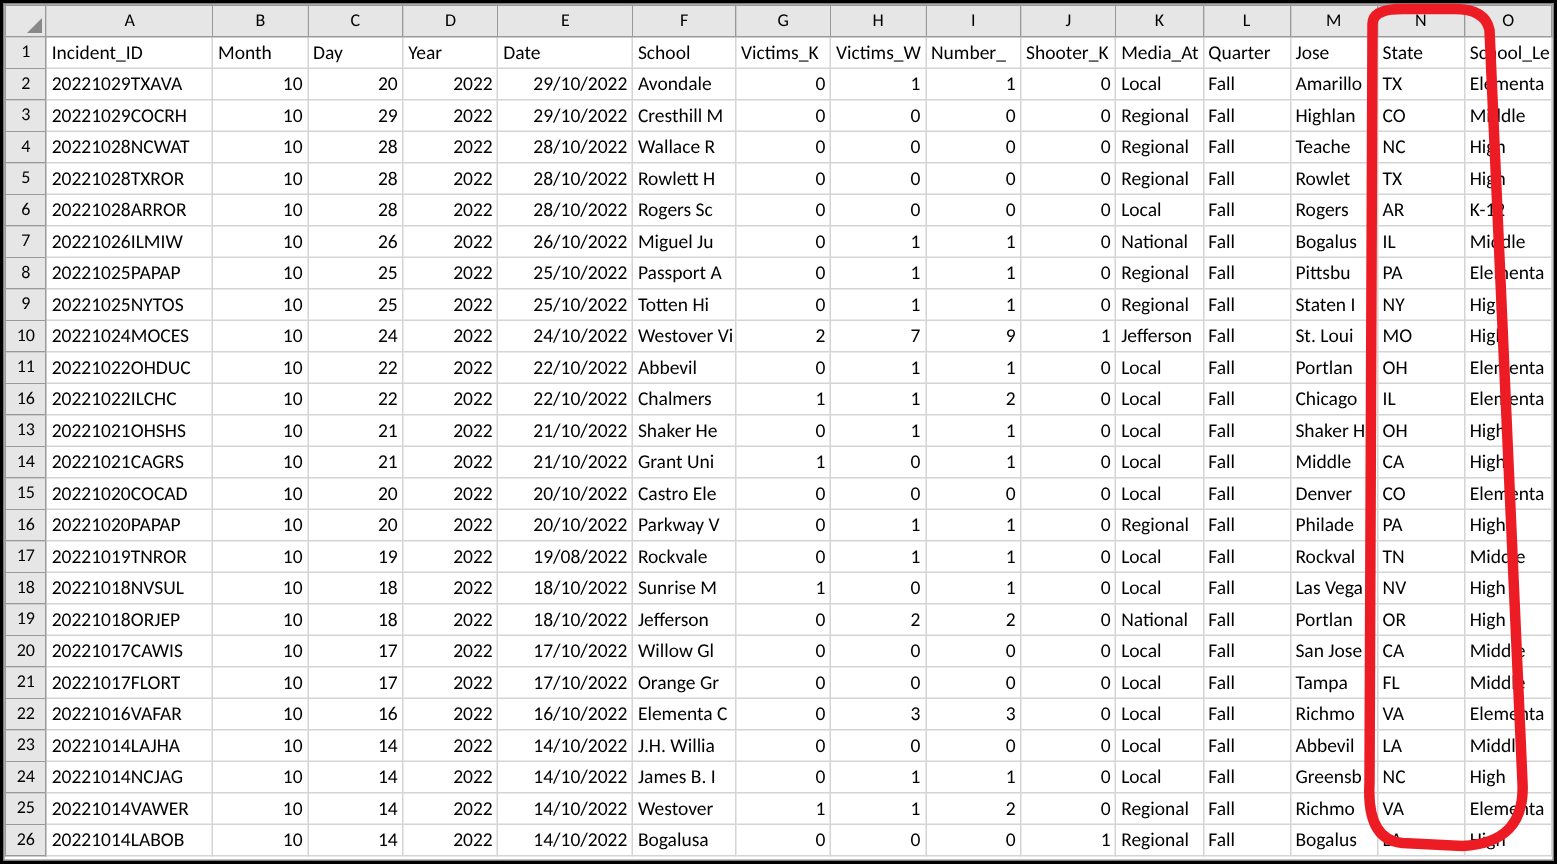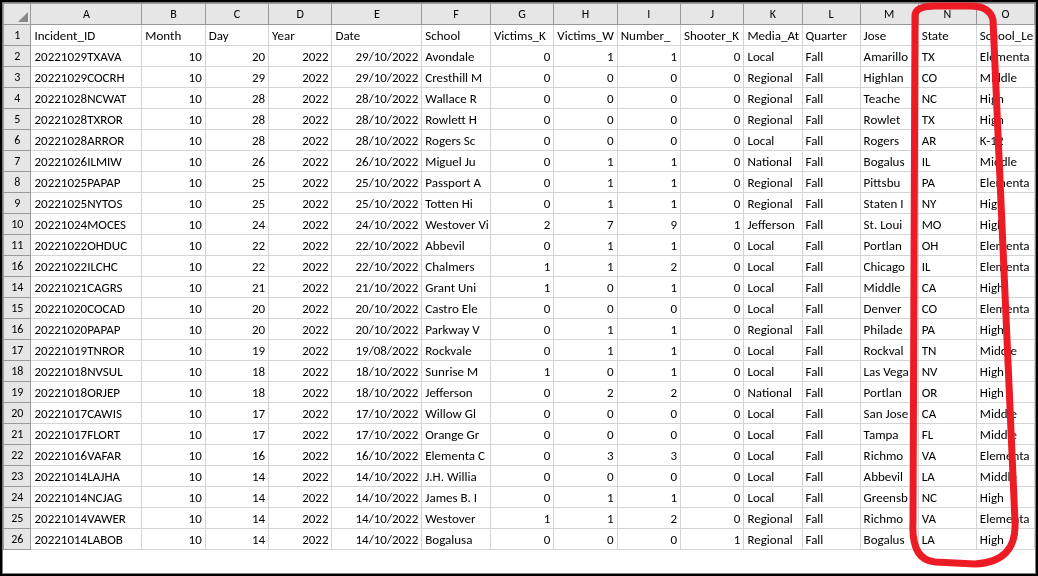--- a/index.html
+++ b/index.html
@@ -320,20 +320,38 @@
           <td class="num">1</td>
           <td class="num">2</td>
           <td class="num">0</td>
           <td>Local</td>
           <td>Fall</td>
           <td>Chicago</td>
           <td>IL</td>
           <td>Elementa</td>
         </tr>
         <tr>
+          <th class="rowhdr">13</th>
+          <td>20221021OHSHS</td>
+          <td class="num">10</td>
+          <td class="num">21</td>
+          <td class="num">2022</td>
+          <td class="num">21/10/2022</td>
+          <td>Shaker He</td>
+          <td class="num">0</td>
+          <td class="num">1</td>
+          <td class="num">1</td>
+          <td class="num">0</td>
+          <td>Local</td>
+          <td>Fall</td>
+          <td>Shaker H</td>
+          <td>OH</td>
+          <td>High</td>
+        </tr>
+        <tr>
           <th class="rowhdr">14</th>
           <td>20221021CAGRS</td>
           <td class="num">10</td>
           <td class="num">21</td>
           <td class="num">2022</td>
           <td class="num">21/10/2022</td>
           <td>Grant Uni</td>
           <td class="num">1</td>
           <td class="num">0</td>
           <td class="num">1</td>

